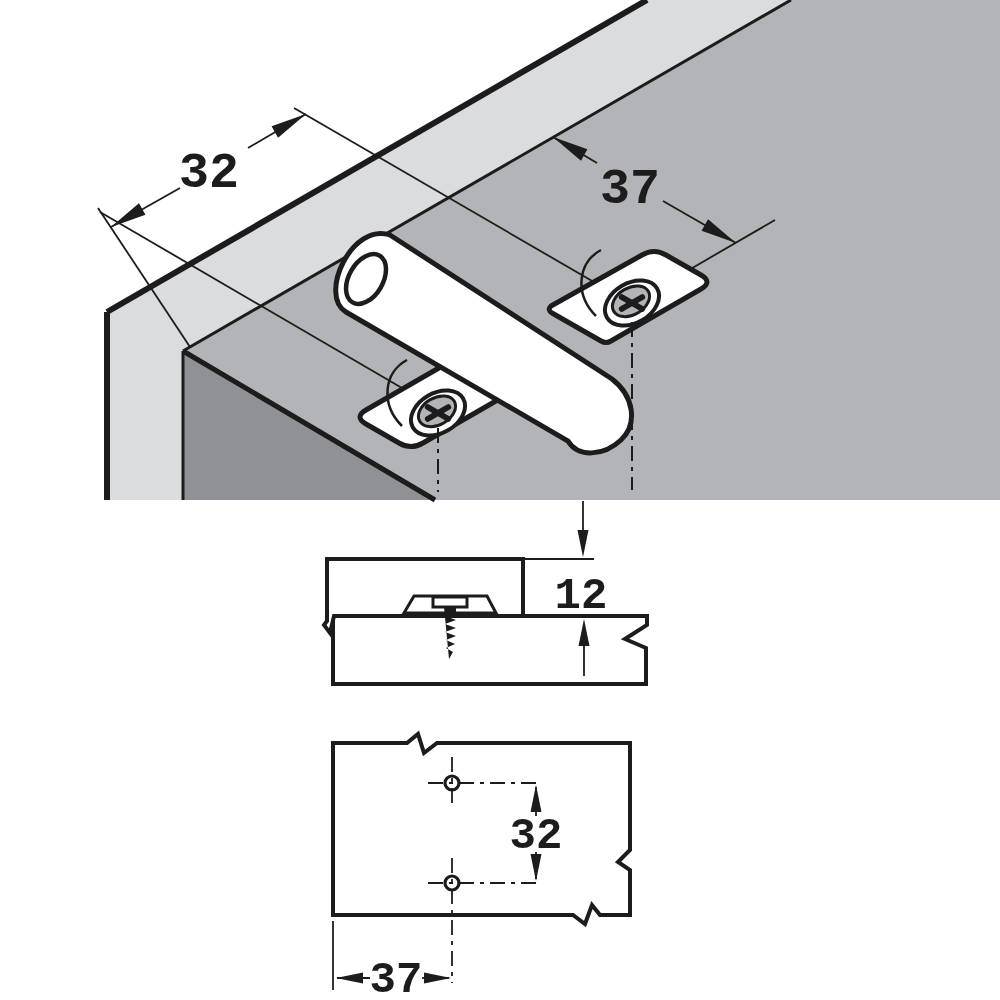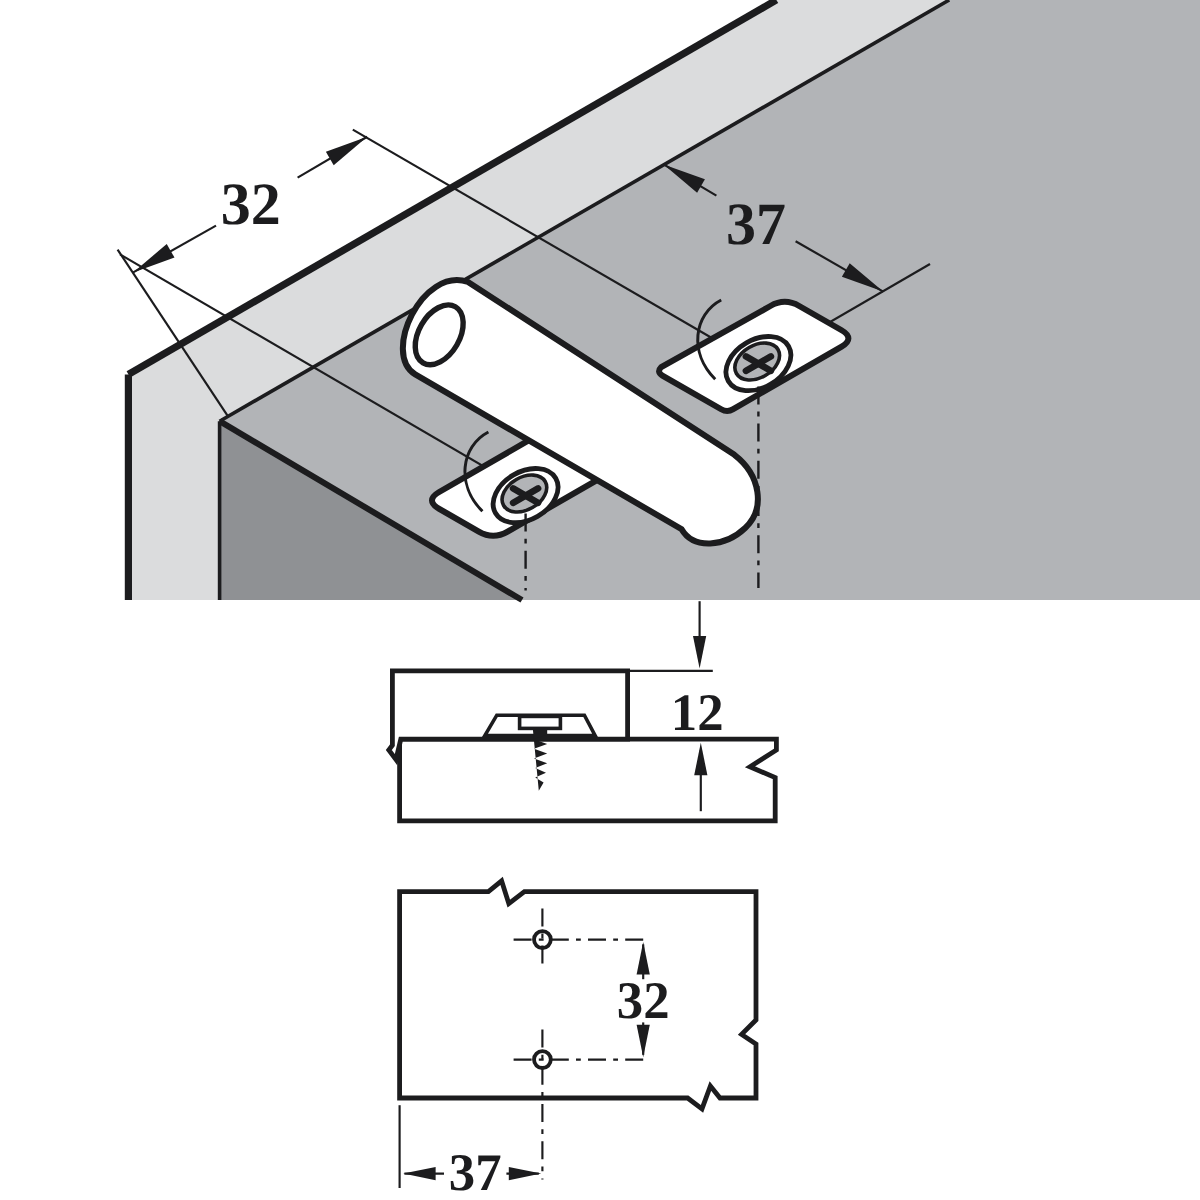--- a/index.html
+++ b/index.html
@@ -1,17 +1,17 @@
 <!DOCTYPE html>
 <html style="--background: #ffffff; --panel_edge_light: #dbdcdd; --panel_face: #b2b4b7; --panel_inner_dark: #8f9194; --screw_head: #b2b4b7; --line: #1c1c1e;"><head>
 <meta charset="utf-8">
 <style>
   html,body{margin:0;padding:0;background:#fff;}
   .stage{width:1000px;height:1000px;position:relative;background:var(--background,#fff);
-         font-family:Liberation Serif, serif;}
+         font-family:Liberation Mono, monospace;}
   svg{display:block;}
   .fill-face{fill:var(--panel_face,#b2b4b7);}
   .fill-dark{fill:var(--panel_inner_dark,#8f9194);}
   .fill-light{fill:var(--panel_edge_light,#dbdcdd);}
   .ln{stroke:var(--line,#1c1c1e);fill:none;stroke-linecap:butt;}
   .ln-round{stroke:var(--line,#1c1c1e);fill:none;stroke-linecap:round;}
   .white{fill:#ffffff;}
   .screwgray{fill:var(--screw_head,#b2b4b7);}
   .arrow{fill:var(--line,#1c1c1e);stroke:none;}
   .dim-text{fill:var(--line,#1c1c1e);font-weight:bold;text-anchor:middle;}

